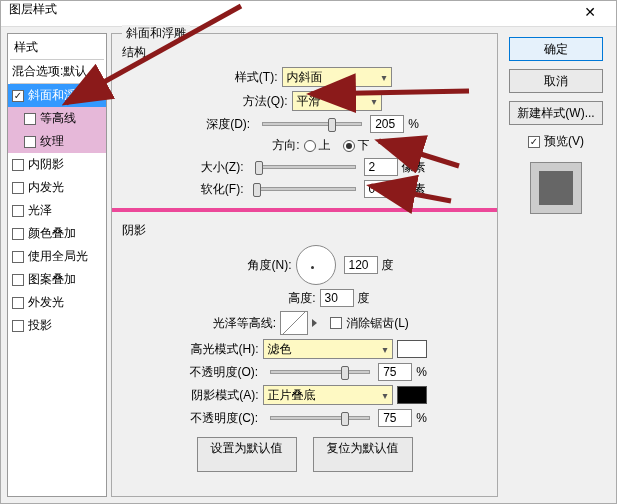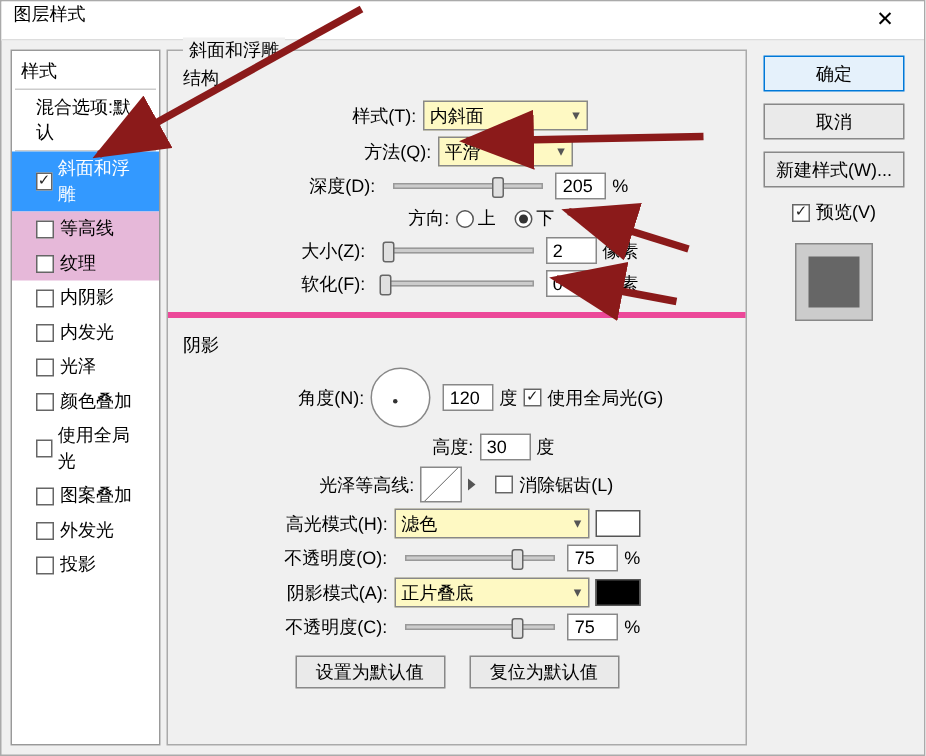--- a/index.html
+++ b/index.html
@@ -5,21 +5,21 @@
 * { box-sizing: border-box; font-family: "Microsoft YaHei", "SimSun", sans-serif; font-size: 12px; }
 body { margin: 0; background: #f0f0f0; padding: 0; }
 .dialog { width: 617px; height: 504px; background: #f0f0f0; border: 1px solid #aaa; position: relative; }
 .titlebar { height: 26px; display: flex; padding: 0 8px; border-bottom: 1px solid #ddd; background: #fff; }
 .title-text { flex: 1; }
 .close-btn { width: 36px; height: 24px; text-align: center; line-height: 22px; font-size: 14px; cursor: pointer; }
 .body { display: flex; padding: 6px; gap: 4px; height: calc(100% - 26px); }
 .left-pane { width: 100px; border: 1px solid #999; background: #fff; padding: 2px 0; }
 .left-title { padding: 3px 6px; font-weight: normal; }
 .left-sep { border-top: 1px solid #ccc; margin: 0 2px; }
-.left-item { display: flex; align-items: center; padding: 3px 16px; gap: 4px; }
+.left-item { display: flex; align-items: center; padding: 3px 4px; gap: 4px; }
 .left-item.sel { background: #3399ff; color: #fff; }
 .left-item.selpink { background: #e6b8d9; }
 .chk { width: 12px; height: 12px; border: 1px solid #666; display: inline-flex; align-items: center; justify-content: center; background: #fff; font-size: 9px; line-height: 10px; color: #222; }
 .chk.on::after { content: "✓"; font-size: 10px; }
 .indent { padding-left: 16px; }
 .mid { flex: 1; display: flex; flex-direction: column; gap: 4px; }
 .group { border: 1px solid #aaa; padding: 8px 8px 8px 8px; position: relative; }
 .group-title { position: absolute; top: -9px; left: 10px; background: #f0f0f0; padding: 0 4px; }
 .sub-title { margin: 2px 0 6px 2px; }
 .row { display: flex; align-items: center; margin: 4px 0; justify-content: center; }
@@ -33,21 +33,21 @@
 .unit { margin-left: 4px; }
 .radio { width: 12px; height: 12px; border-radius: 50%; border: 1px solid #555; display: inline-flex; align-items: center; justify-content: center; margin-right: 3px; background: #fff; }
 .radio.on::after { content: ""; width: 6px; height: 6px; border-radius: 50%; background: #333; }
 .angle-ring { width: 40px; height: 40px; border: 1px solid #888; border-radius: 50%; position: relative; margin-right: 8px; background: #fff; }
 .angle-dot { position: absolute; width: 3px; height: 3px; background: #333; border-radius: 50%; top: 20px; left: 14px; }
 .swatch { width: 28px; height: 24px; border: 1px solid #888; background: linear-gradient(135deg,#fff 49%,#888 50%,#888 51%,#fff 52%); margin-right: 6px; position: relative; }
 .swatch::after { content:""; position:absolute; right:-10px; top:50%; border-left:5px solid #555; border-top:4px solid transparent; border-bottom:4px solid transparent; transform:translateY(-50%); }
 .colorbox { width: 30px; height: 18px; border: 1px solid #555; background: #fff; margin-left: 4px; }
 .colorbox.black { background: #000; }
 .btn-row { display: flex; gap: 16px; justify-content: center; padding: 6px 0 2px; }
-.btn { min-width: 100px; height: 22px; border: 1px solid #888; background: #eaeaea; text-align: center; line-height: 20px; cursor: pointer; }
+.btn { min-width: 100px; height: 35px; border: 1px solid #888; background: #eaeaea; text-align: center; line-height: 20px; cursor: pointer; }
 .right-pane { width: 108px; display: flex; flex-direction: column; align-items: center; gap: 8px; padding-top: 4px; }
 .rbtn { width: 94px; height: 24px; border: 1px solid #888; background: #eaeaea; text-align: center; line-height: 22px; cursor: pointer; }
 .rbtn.primary { border: 1px solid #0078d7; background: #e5f1fb; }
 .preview-box { width: 52px; height: 52px; border: 1px solid #888; background: #ccc; display:flex; align-items:center; justify-content:center; margin-top:4px; }
 .preview-inner { width: 34px; height: 34px; background: #666; }
 .arrow { position: absolute; pointer-events: none; }
 </style>
 </head>
 <body>
 
@@ -166,24 +166,20 @@
           <div class="sub-title">阴影</div>
           <div class="row">
             <span class="row-label-w">角度(N):</span>
             <div class="angle-ring">
                 <div class="angle-dot"></div>
               </div>
             <div style="display:flex;flex-direction:row;gap:4px">
               <div style="display:flex;align-items:center">
                 <div class="numbox">120</div>
                 <span class="unit">度</span>
-              </div>
-              <div style="display:flex;align-items:center;gap:4px">
-                <span class="chk on"></span>
-                <span>使用全局光(G)</span>
               </div>
             </div>
           </div>
           <div class="row">
             <span class="row-label-w">高度:</span>
             <div class="numbox">30</div>
             <span class="unit">度</span>
           </div>
           <div class="row">
             <span class="row-label-w">光泽等高线:</span>

